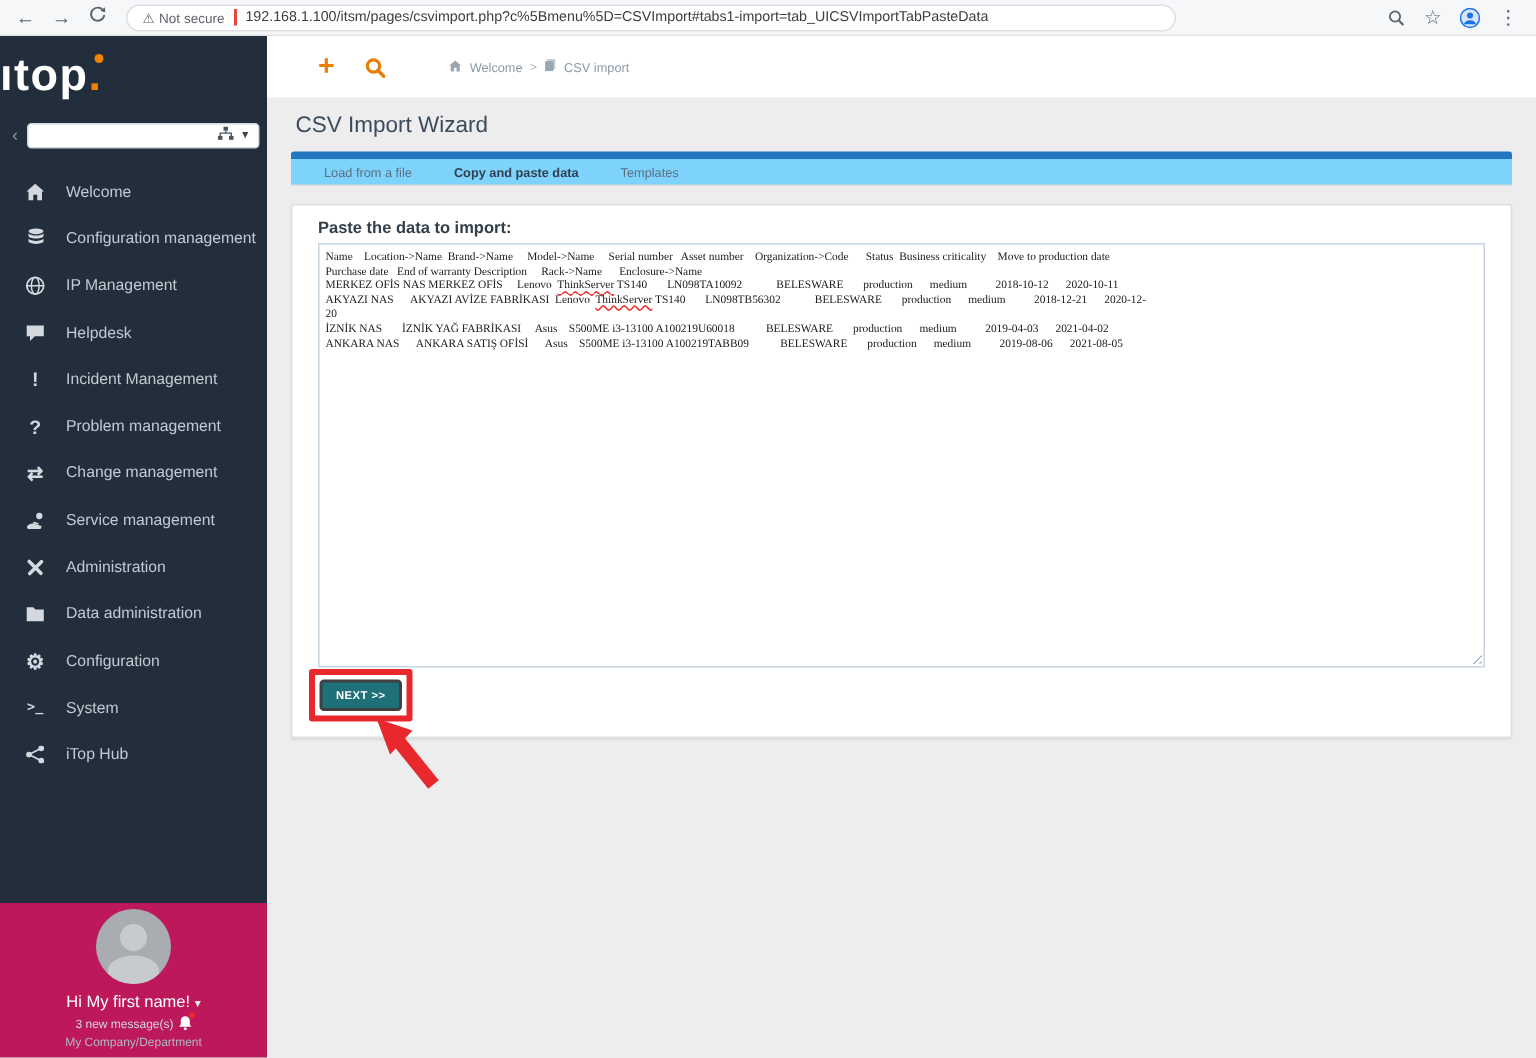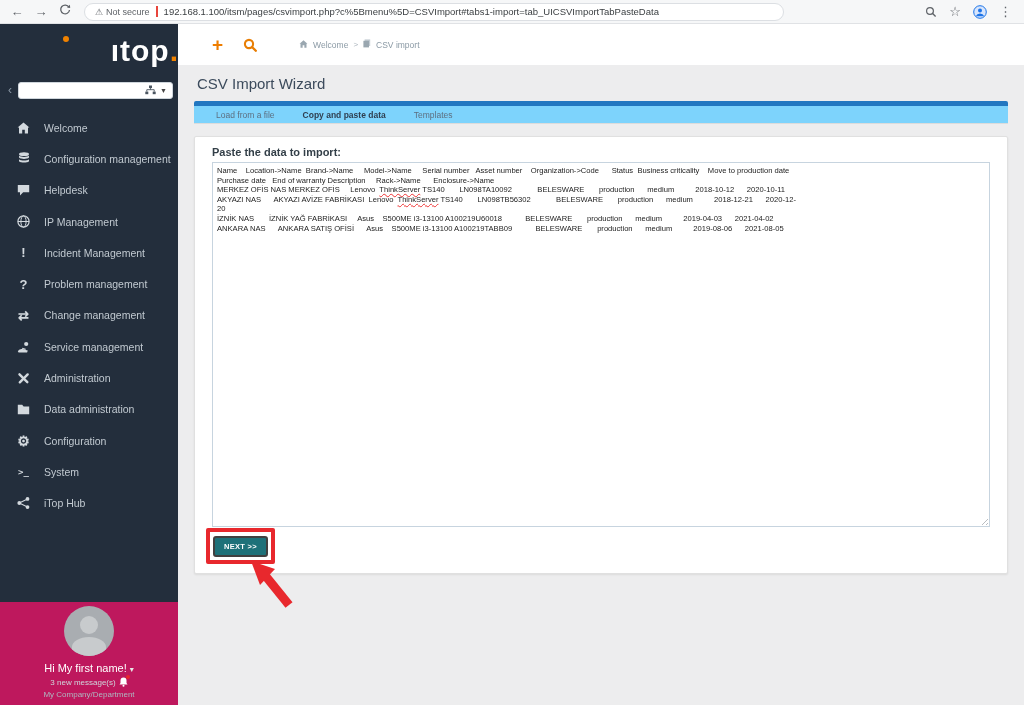--- a/index.html
+++ b/index.html
@@ -17,21 +17,21 @@
   .red-divider { width:2px; height:11px; background:#e8453c; }
   .url { color:#3c4043; font-size:9.5px; white-space:nowrap; overflow:hidden; }
   .chrome-right { display:flex; align-items:center; gap:12px; margin-left:auto; padding-right:4px; }
   .chrome-ic { color:#5f6368; font-size:11px; cursor:pointer; display:flex; align-items:center; }
 
   
   .app { display:flex; height:681px; }
 
   
   .sidebar { width:178px; background:#232e3c; color:#c2cad1; display:flex; flex-direction:column; }
-  .logo { text-align:right; padding-top:10px; height:50px; position:relative; }
+  .logo { text-align:left; padding-top:10px; height:50px; position:relative; }
   .logo-word { color:#fff; font-size:30px; font-weight:bold; letter-spacing:1px; position:relative; }
   .logo-idot { position:absolute; width:6px; height:6px; border-radius:50%; background:#f08200;
     top:12px; left:63px; }
   .logo-dot { color:#f08200; font-size:30px; font-weight:bold; }
   .search-row { display:flex; align-items:center; padding:6px 10px 2px 8px; gap:6px; height:28px; }
   .collapse { color:#8b98a5; font-size:12px; cursor:pointer; width:10px; }
   .org-search { flex:1; background:#fff; border:1px solid #cfd6dc; border-radius:3px; height:17px;
     display:flex; align-items:center; padding:0 5px; gap:4px; }
   .org-search input { flex:1; border:0; outline:0; font-size:9px; min-width:0; }
   .org-search .caret { color:#444; font-size:7px; }
@@ -74,22 +74,22 @@
   .tabs-blue { height:5px; background:#2277c0; border-radius:2px 2px 0 0; }
   .tabstrip { background:#7dd3fc; border-bottom:1px solid #dcdcdc; height:18px;
     display:flex; align-items:center; padding-left:8px; }
   .tab { font-size:8.5px; color:#5d6f80; padding:0 14px; cursor:pointer; height:100%;
     display:flex; align-items:center; }
   .tab.active { font-weight:bold; color:#2f3f50; }
 
   .panel { margin-top:12px; background:#fff; border:1px solid #e0e0e0; border-radius:2px;
     box-shadow:0 1px 2px rgba(0,0,0,.08); padding:9px 17px 12px; position:relative; }
   .paste-label { font-size:11px; font-weight:bold; color:#333f48; margin-bottom:4px; }
-  .csv-box { border:1px solid #c7d4df; background:#fff; height:365px; padding:3px 4px;
-    font-family:Liberation Sans, sans-serif; font-size:7.6px; line-height:9.6px; color:#1b1b1b;
+  .csv-box { border:1px solid #c7d4df; background:#fff; height:283px; padding:3px 4px;
+    font-family:Liberation Serif, serif; font-size:7.6px; line-height:9.6px; color:#1b1b1b;
     position:relative; overflow:hidden; cursor:text; }
   .csv-line { white-space:pre; }
   .misspell { text-decoration:underline wavy #e33; text-decoration-skip-ink:none;
     text-decoration-thickness:1px; text-underline-offset:1px; }
   .grip { position:absolute; right:1px; bottom:1px; width:9px; height:9px; cursor:nwse-resize;
     background:repeating-linear-gradient(135deg, transparent 0 2px, #b9bdc1 2px 3px);
     clip-path:polygon(100% 0, 100% 100%, 0 100%); }
   .btn-row { margin-top:8px; height:26px; position:relative; }
   .annot { position:relative; display:inline-block; margin-left:1px; }
   .next-btn { background:#1e7179; border:2px solid #404040; color:#fff; font-size:7.5px;
@@ -174,35 +174,35 @@
             <svg width="12" height="13" viewBox="0 0 12 13">
               <ellipse cx="6" cy="2.2" rx="5" ry="1.9"></ellipse>
               <path d="M1 3.6c1 1 3 1.4 5 1.4s4-.4 5-1.4v2c-1 1-3 1.4-5 1.4S2 6.6 1 5.6z"></path>
               <path d="M1 7.2c1 1 3 1.4 5 1.4s4-.4 5-1.4v2c-1 1-3 1.4-5 1.4s-4-.4-5-1.4z"></path>
             </svg>
           </span>
         <span class="lbl">Configuration management</span>
       </div>
       <div class="mi">
         <span class="ic">
-            <svg width="13" height="12" viewBox="0 0 13 12">
-              <path d="M0.8 1h11.4v7.2H6.2L3 11.4V8.2H0.8z"></path>
-            </svg>
-          </span>
-        <span class="lbl">Helpdesk</span>
-      </div>
-      <div class="mi">
-        <span class="ic">
             <svg width="13" height="13" viewBox="0 0 13 13">
               <circle cx="6.5" cy="6.5" r="5.6" fill="none" stroke="#d3d9de" stroke-width="1.2"></circle>
               <ellipse cx="6.5" cy="6.5" rx="2.6" ry="5.6" fill="none" stroke="#d3d9de" stroke-width="1"></ellipse>
               <line x1="0.9" y1="6.5" x2="12.1" y2="6.5" stroke="#d3d9de" stroke-width="1"></line>
             </svg>
           </span>
         <span class="lbl">IP Management</span>
+      </div>
+      <div class="mi">
+        <span class="ic">
+            <svg width="13" height="12" viewBox="0 0 13 12">
+              <path d="M0.8 1h11.4v7.2H6.2L3 11.4V8.2H0.8z"></path>
+            </svg>
+          </span>
+        <span class="lbl">Helpdesk</span>
       </div>
       <div class="mi">
         <span class="ic" style="font-size:13px;">!</span>
         <span class="lbl">Incident Management</span>
       </div>
       <div class="mi">
         <span class="ic" style="font-size:13px;">?</span>
         <span class="lbl">Problem management</span>
       </div>
       <div class="mi">

